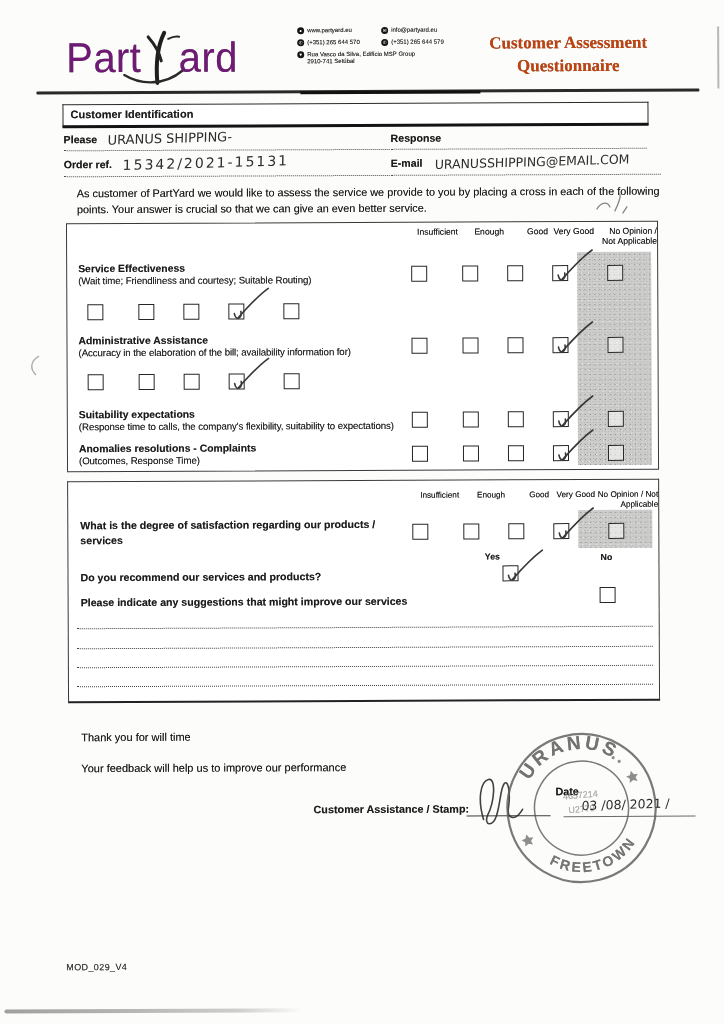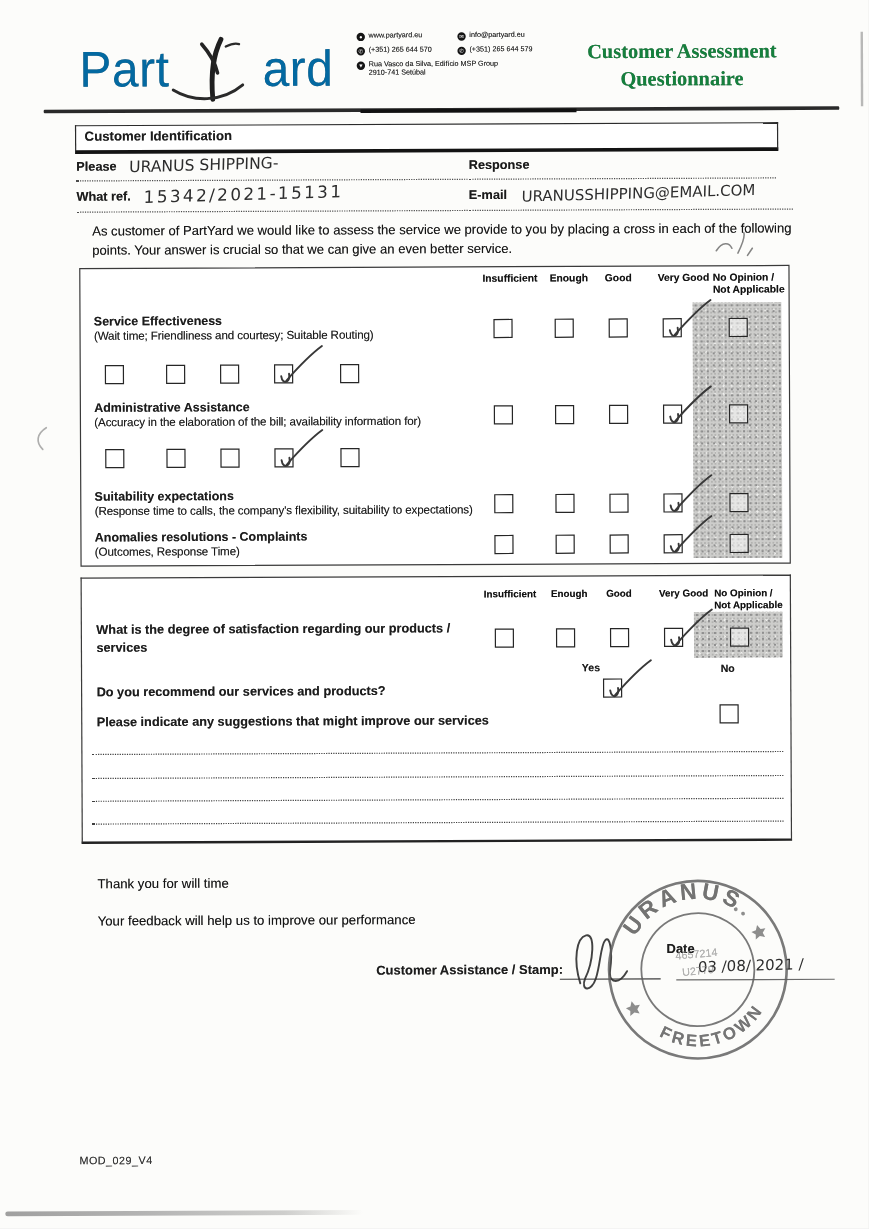--- a/index.html
+++ b/index.html
@@ -7,31 +7,31 @@
     position:relative;width:724px;height:1024px;margin:0 auto;
     background:#fcfcfa;overflow:hidden;
     font-family:"Liberation Sans",sans-serif;color:#1c1c1c;
     text-shadow:0 0 .5px rgba(30,30,30,.55);
   }
   .tilt{position:absolute;inset:0;transform:rotate(-0.25deg);transform-origin:50% 0;}
   .abs{position:absolute;}
 
   
   .logo{left:64px;top:26px;width:215px;height:62px;display:flex;align-items:center;
-        font-size:42px;font-weight:400;color:#0369a1;letter-spacing:.5px;justify-content:space-between;}
+        font-size:42px;font-weight:400;color:#701a75;letter-spacing:.5px;}
   .logo .lt{transform:scaleX(.95);display:inline-block;}
   .logo-y{width:46px;height:64px;margin:0 -7px -6px -5px;overflow:visible;}
   .contact{left:297px;top:27px;width:170px;font-size:6px;line-height:1.1;color:#222;}
   .crow{display:flex;margin-bottom:5px;}
   .citem{display:flex;align-items:flex-start;width:84px;}
   .cicon{flex:0 0 auto;width:7px;height:7px;border-radius:50%;background:#151515;color:#fff;
          font-size:4.5px;line-height:7px;text-align:center;margin-right:3px;}
   .title{left:446px;top:33px;width:244px;text-align:center;
          font-family:"Liberation Serif",serif;font-weight:bold;font-size:17px;
-         line-height:1.35;color:#15803d;}
+         line-height:1.35;color:#c2410c;}
   .header-rule{left:36px;top:90px;width:663px;height:3px;background:#2a2a2a;border-radius:1px;}
   .header-rule2{left:300px;top:91px;width:180px;height:3.4px;background:#111;}
 
   
   .ident-box{left:62px;top:103px;width:584px;height:20px;background:#fff;
              border:1.3px solid #2b2b2b;border-bottom:3px solid #131313;}
   .ident-box span{display:block;font-size:11px;font-weight:bold;padding:3px 0 0 7px;}
   .flabel{font-size:10.6px;font-weight:bold;color:#1a1a1a;}
   .dotline{border-bottom:1.6px dotted #4c4c4c;}
   .hw{font-family:"DejaVu Sans",sans-serif;color:#2d2d2d;display:inline-block;
@@ -47,21 +47,21 @@
   .speckle{
     background-color:#cdcdcb;
     background-image:
       radial-gradient(#8f8f8f .8px,transparent .95px),
       radial-gradient(#b3b3b1 .7px,transparent .85px),
       radial-gradient(#efefed .9px,transparent 1px);
     background-size:5px 5px,3px 3px,7px 7px;
     background-position:0 0,2px 1px,1px 3px;
   }
   .thead{left:335px;top:4px;width:255px;display:flex;}
-  .hc{font-size:8.6px;font-weight:bold;text-align:left;line-height:1.2;color:#111;}
+  .hc{font-size:8.6px;font-weight:normal;text-align:right;line-height:1.2;color:#111;}
   .c1{width:56px;}.c2{width:46px;}.c3{width:44px;}.c4{width:46px;}.c5{width:63px;}
   .rows{left:11px;top:34px;width:572px;}
   .arow{display:flex;align-items:center;}
   .rtext{width:324px;line-height:1.26;}
   .rtitle{font-size:10.4px;font-weight:bold;}
   .rdesc{font-size:9.7px;letter-spacing:-.1px;}
   .rcells{width:255px;display:flex;margin-left:-11px;}
   .cellbox{display:flex;align-items:center;justify-content:center;position:relative;}
   .cb{width:14px;height:14px;border:1.8px solid #262626;background:rgba(255,255,255,.5);}
   .tick{position:absolute;left:calc(50% - 9px);top:calc(50% - 25px);width:44px;height:40px;
@@ -151,21 +151,21 @@
 
   <div class="abs dotline" style="left:63px;top:128px;width:326px;height:21px;">
     <span class="flabel">Please</span>
     <span class="hw" style="font-size:13px;margin-left:6px;">URANUS SHIPPING-</span>
   </div>
   <div class="abs dotline" style="left:390px;top:128px;width:256px;height:21px;">
     <span class="flabel">Response</span>
     <span class="hw" style="font-size:13px;margin-left:6px;"></span>
   </div>
   <div class="abs dotline" style="left:63px;top:153px;width:326px;height:22px;">
-    <span class="flabel">What ref.</span>
+    <span class="flabel">Order ref.</span>
     <span class="hw" style="font-size:14px;margin-left:6px;letter-spacing:2px;">15342/2021-15131</span>
   </div>
   <div class="abs dotline" style="left:390px;top:153px;width:270px;height:22px;">
     <span class="flabel">E-mail</span>
     <span class="hw" style="font-size:12.5px;margin-left:8px;">URANUSSHIPPING@EMAIL.COM</span>
   </div>
 
   <p class="abs intro" style="margin:0;">As customer of PartYard we would like to assess the service we provide to you by placing a cross in each of the following points. Your answer is crucial so that we can give an even better service.</p>
   <svg class="abs mark" style="left:592px;top:192px;" width="38" height="26" viewBox="0 0 38 26">
     <path d="M4,18 C9,10 15,11 17,16 M22,20 C26,12 28,6 27,3 M30,22 L34,16" stroke="#666" stroke-width="1.3" opacity=".8"></path>

